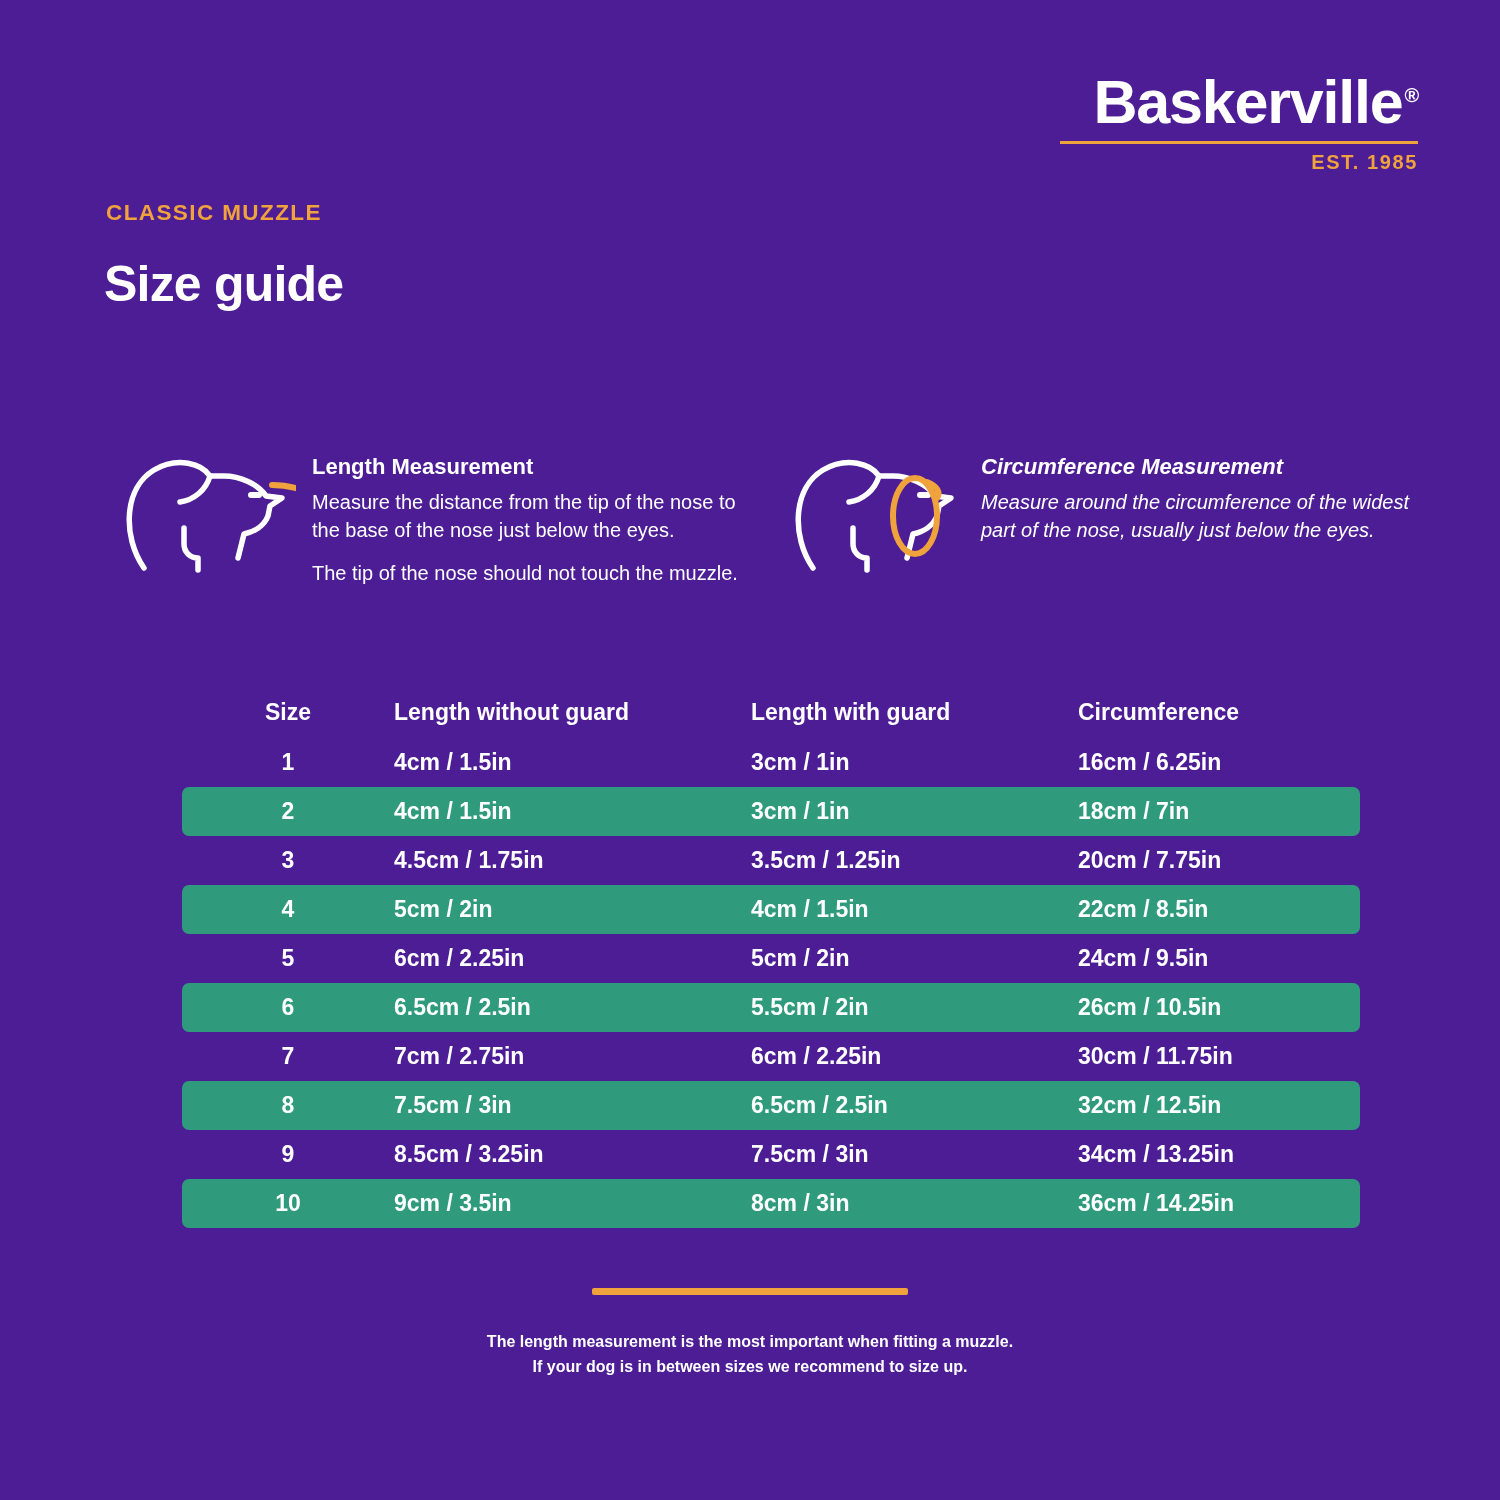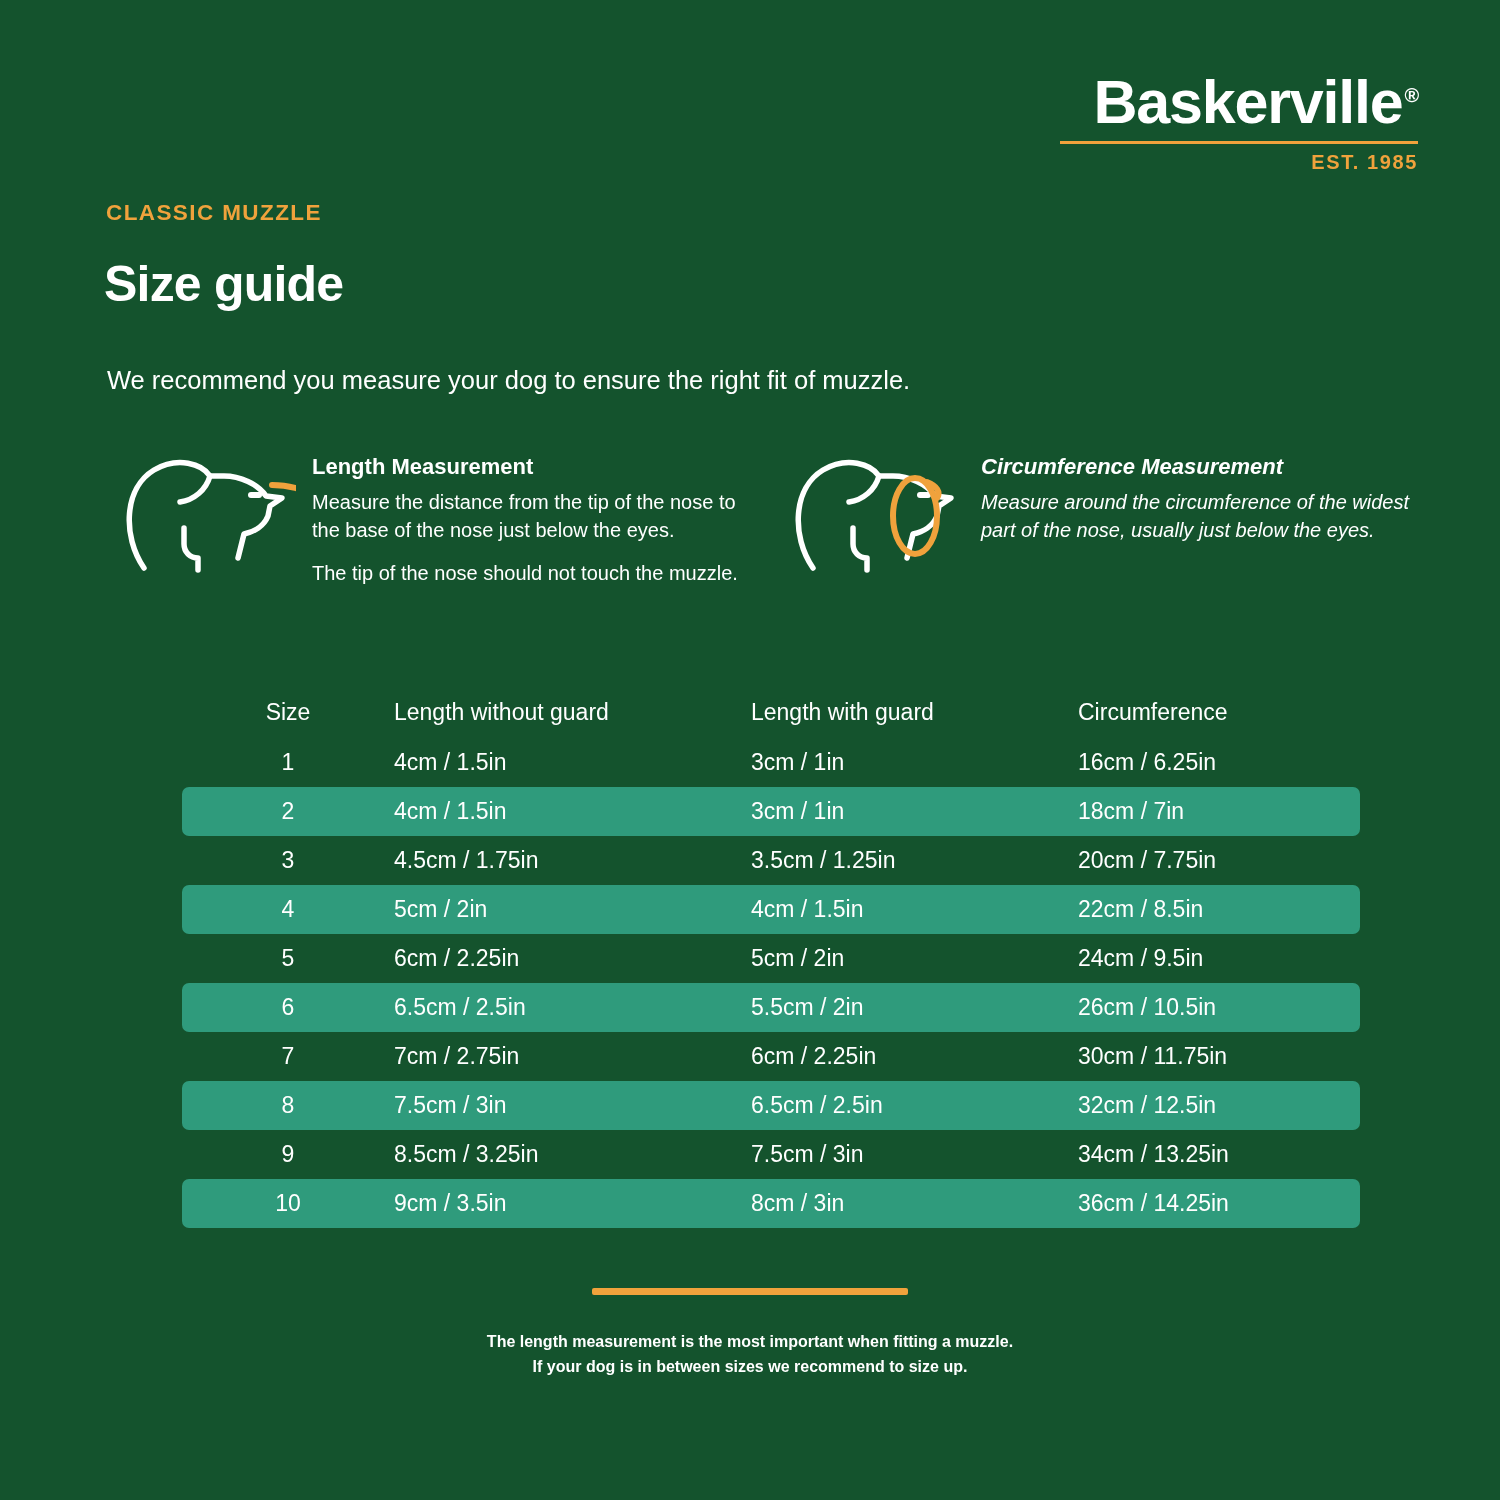--- a/index.html
+++ b/index.html
@@ -10,21 +10,21 @@
     width: 1500px;
     height: 1500px;
     background: #ffffff;
     font-family: "Liberation Sans", sans-serif;
     overflow: hidden;
   }
   .page {
     position: relative;
     width: 1500px;
     height: 1500px;
-    background: #14532d;
+    background: #4c1d95;
     box-sizing: border-box;
   }
 
   
   .logo-wrap {
     position: absolute;
     top: 72px;
     right: 82px;
     text-align: right;
   }
@@ -136,21 +136,21 @@
   .c2 { width: 327px; }
   .c3 { width: 282px; }
   .head-row .cell {
     font-size: 22.5px;
     font-weight: bold;
     color: #ffffff;
   }
   .row .cell {
     font-size: 23px;
     color: #ffffff;
-    font-weight: normal;
+    font-weight: bold;
   }
   .row .c0 { text-align: center; }
 
   
   .divider {
     position: absolute;
     left: 592px;
     top: 1288px;
     width: 316px;
     height: 7px;
@@ -175,21 +175,20 @@
 <div class="page">
 
   <div class="logo-wrap">
     <div class="logo-word"><span>Baskerville</span><span class="logo-reg">®</span></div>
     <div class="logo-rule"></div>
     <div class="logo-est">EST. 1985</div>
   </div>
 
   <div class="eyebrow">CLASSIC MUZZLE</div>
   <div class="title">Size guide</div>
-  <div class="subtitle">We recommend you measure your dog to ensure the right fit of muzzle.</div>
 
   <div class="measure measure-1">
     <div class="art">
       <svg viewBox="0 0 190 145" width="190" height="145" fill="none" xmlns="http://www.w3.org/2000/svg">
         <path d="M38 128 C16 96 18 48 48 30 C72 16 96 24 104 36 L118 36 C134 36 152 44 160 56 L176 58 L164 66 L162 76 C158 86 148 92 138 94 L132 118 M92 118 L92 130 M92 118 C84 118 78 112 78 104 L78 88" stroke="#ffffff" stroke-width="5.5" stroke-linecap="round" stroke-linejoin="round"></path>
         <path d="M104 36 C100 50 88 60 74 62" stroke="#ffffff" stroke-width="5.5" stroke-linecap="round" stroke-linejoin="round"></path>
         <rect x="142" y="52" width="14" height="6" rx="3" fill="#ffffff"></rect>
         <path d="M166 45 C182 45 198 49 206 56" stroke="#f0a23c" stroke-width="6" stroke-linecap="round"></path>
         <path d="M200 44 L212 56 L198 64" stroke="#f0a23c" stroke-width="6" stroke-linecap="round" stroke-linejoin="round" fill="none"></path>
       </svg>

